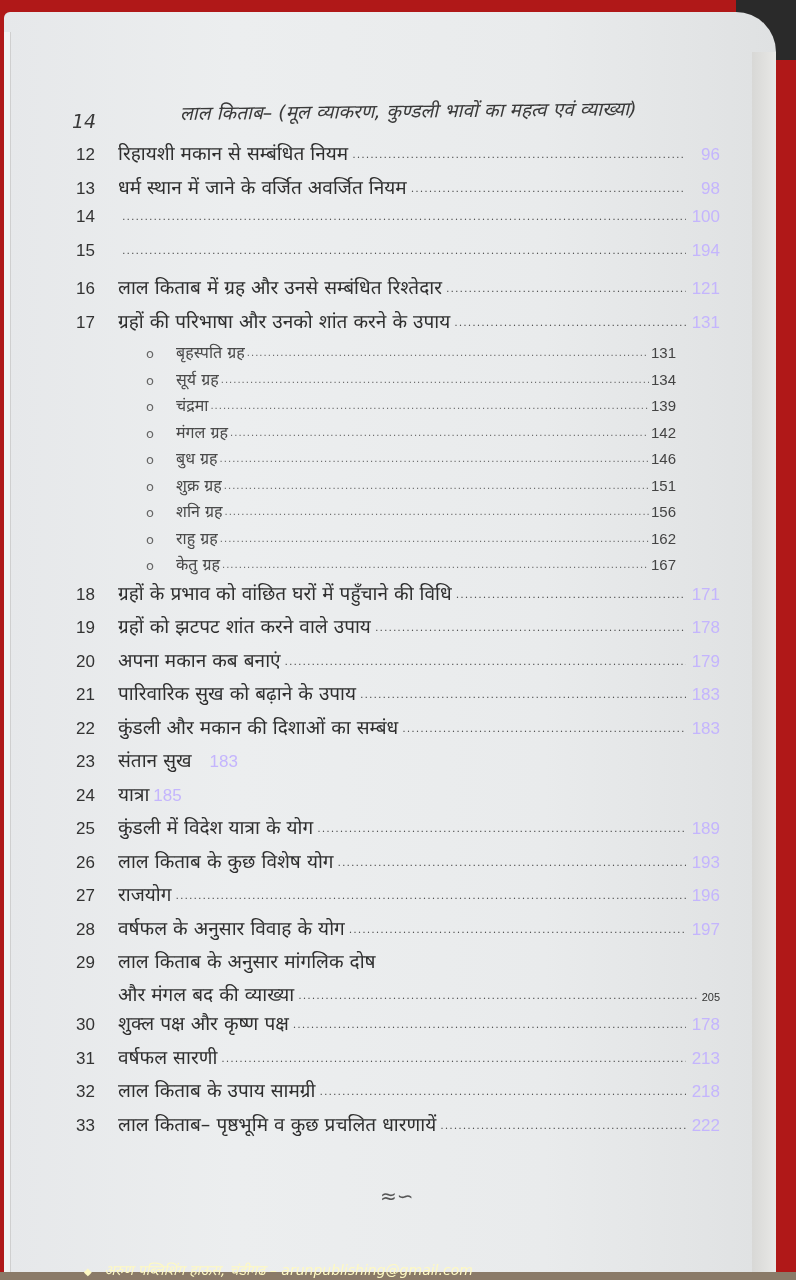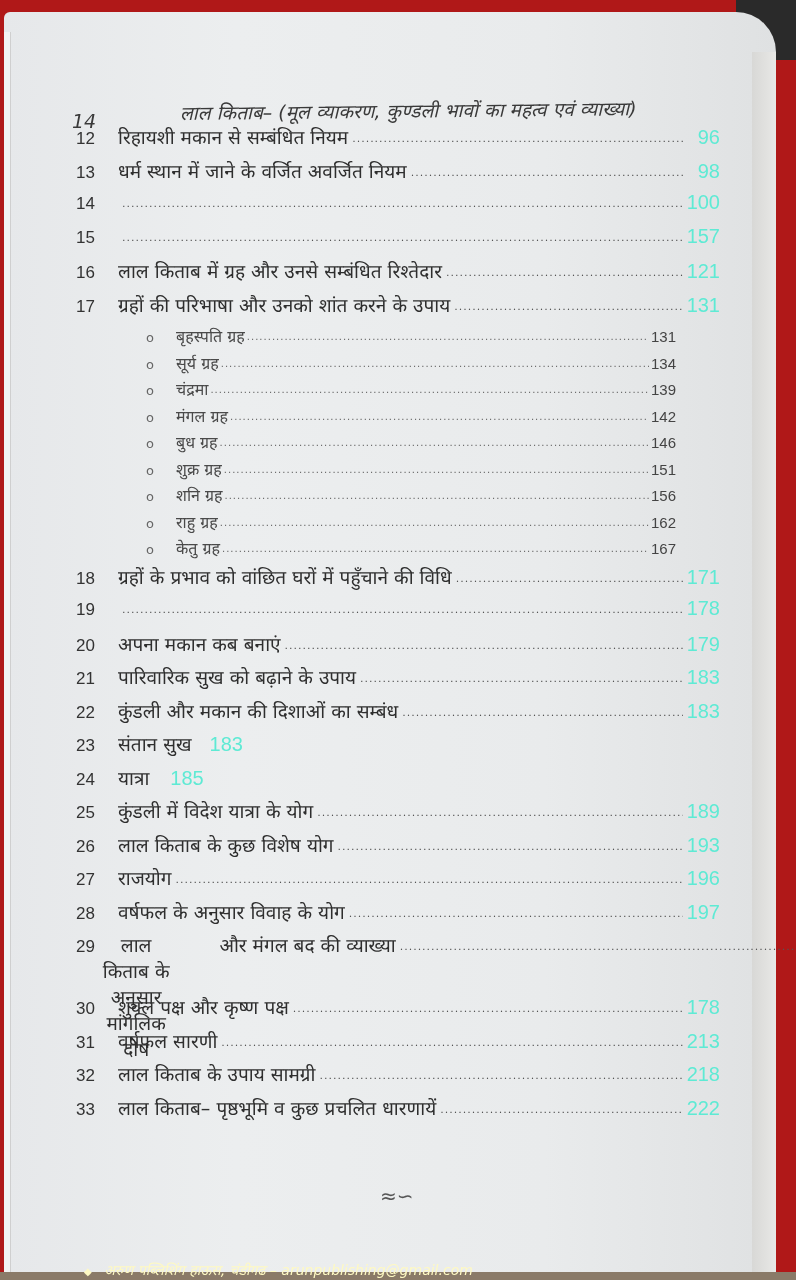--- a/index.html
+++ b/index.html
@@ -35,48 +35,48 @@
       color: #3a3a3a;
     }
     .header .page-num {
       font-size: 19px; font-style: italic; width: 108px; transform: translateY(8px);
     }
     .header .title {
       font-size: 19px; font-style: italic; flex: 1; white-space: nowrap;
       transform: rotate(-0.6deg); transform-origin: left bottom;
     }
     .toc {
-      position: absolute; left: 76px; top: 124px; width: 644px;
+      position: absolute; left: 76px; top: 140px; width: 644px;
       color: #2e2e2e;
     }
     .row {
       display: flex; align-items: baseline; height: 33.5px; font-size: 19px;
       white-space: nowrap;
     }
     .row .num { width: 42px; font-family: "Liberation Sans", sans-serif; font-size: 17px; color: #333; }
     .row .label { padding-left: 0; text-align: right; }
     .row .dots {
       flex: 1; overflow: hidden; color: #555; font-size: 11px; letter-spacing: 1px;
       margin: 0 4px; position: relative; top: -2px;
     }
     .row .dots::after { content: "......................................................................................................................................................................................................................"; }
-    .row .pg { font-family: "Liberation Sans", sans-serif; font-size: 20px; color: #5eead4; min-width: 30px; text-align: right; }
+    .row .pg { font-family: "Liberation Sans", sans-serif; font-size: 17px; color: #c4b5fd; min-width: 30px; text-align: right; }
     .row.inline .pg { text-align: left; margin-left: 18px; }
     .sub {
       display: flex; align-items: baseline; height: 26.5px; font-size: 16px; color: #4a4a4a;
       padding-left: 70px; padding-right: 44px; white-space: nowrap;
     }
     .sub .bullet { width: 30px; font-size: 13px; color: #666; }
     .sub .dots {
       flex: 1; overflow: hidden; color: #666; font-size: 10px; letter-spacing: 1px; margin: 0 2px;
       position: relative; top: -2px;
     }
     .sub .dots::after { content: "......................................................................................................................................................................................................................"; }
     .sub .pg { font-family: "Liberation Sans", sans-serif; font-size: 15px; color: #444; }
-    .row2 { height: 62px; display: flex; flex-direction: row; text-align: center; }
+    .row2 { height: 62px; display: flex; flex-direction: column; }
     .row2 .line1 { display: flex; align-items: baseline; height: 33px; font-size: 19px; }
     .row2 .line2 { display: flex; align-items: baseline; height: 29px; font-size: 19px; padding-left: 42px; }
     .ornament {
       position: absolute; left: 380px; top: 1184px; font-size: 20px; color: #555;
     }
     .footer {
       position: absolute; left: 84px; top: 1260px; font-size: 14px; color: #fef9c3;
       font-style: italic; white-space: nowrap;
     }
     .footer .diamond { font-size: 10px; margin-right: 8px; }
@@ -111,21 +111,21 @@
       <span class="pg">98</span>
     </div>
   <div class="row">
       <span class="num">14</span>
       <span class="dots"></span>
       <span class="pg">100</span>
     </div>
   <div class="row">
       <span class="num">15</span>
       <span class="dots"></span>
-      <span class="pg">157</span>
+      <span class="pg">194</span>
     </div>
   <div class="row">
       <span class="num">16</span>
       <span class="label">लाल किताब में ग्रह और उनसे सम्बंधित रिश्तेदार</span>
       <span class="dots"></span>
       <span class="pg">121</span>
     </div>
   <div class="row">
       <span class="num">17</span>
       <span class="label">ग्रहों की परिभाषा और उनको शांत करने के उपाय</span>
@@ -189,20 +189,21 @@
     </div>
 
   <div class="row">
       <span class="num">18</span>
       <span class="label">ग्रहों के प्रभाव को वांछित घरों में पहुँचाने की विधि</span>
       <span class="dots"></span>
       <span class="pg">171</span>
     </div>
   <div class="row">
       <span class="num">19</span>
+      <span class="label">ग्रहों को झटपट शांत करने वाले उपाय</span>
       <span class="dots"></span>
       <span class="pg">178</span>
     </div>
   <div class="row">
       <span class="num">20</span>
       <span class="label">अपना मकान कब बनाएं</span>
       <span class="dots"></span>
       <span class="pg">179</span>
     </div>
   <div class="row">
@@ -218,21 +219,21 @@
       <span class="pg">183</span>
     </div>
   <div class="row inline">
       <span class="num">23</span>
       <span class="label">संतान सुख</span>
       <span class="pg">183</span>
     </div>
   <div class="row inline">
       <span class="num">24</span>
       <span class="label">यात्रा</span>
-      <span class="pg" style="margin-left:21px">185</span>
+      <span class="pg" style="margin-left:4px">185</span>
     </div>
   <div class="row">
       <span class="num">25</span>
       <span class="label">कुंडली में विदेश यात्रा के योग</span>
       <span class="dots"></span>
       <span class="pg">189</span>
     </div>
   <div class="row">
       <span class="num">26</span>
       <span class="label">लाल किताब के कुछ विशेष योग</span>

